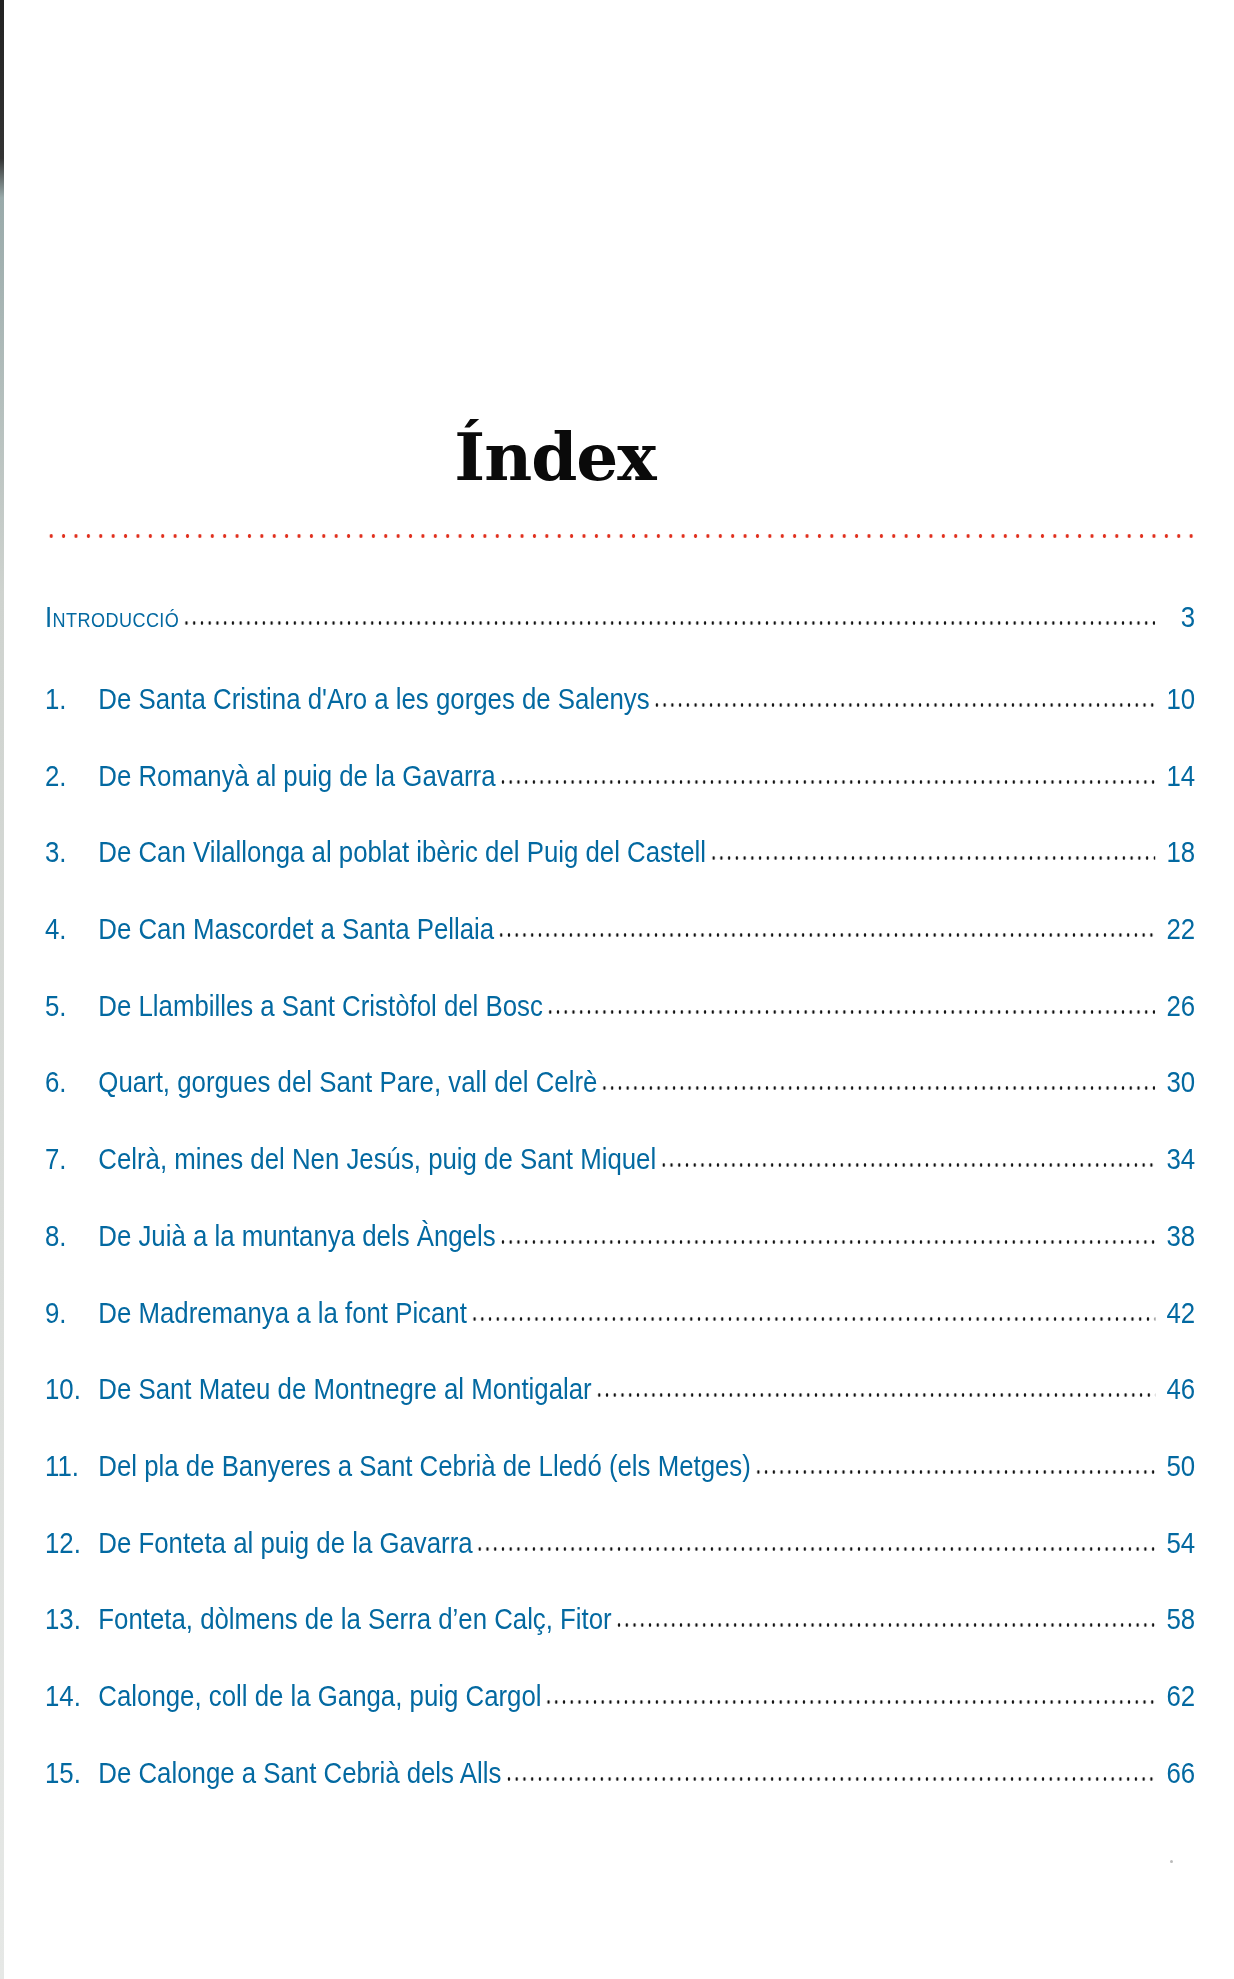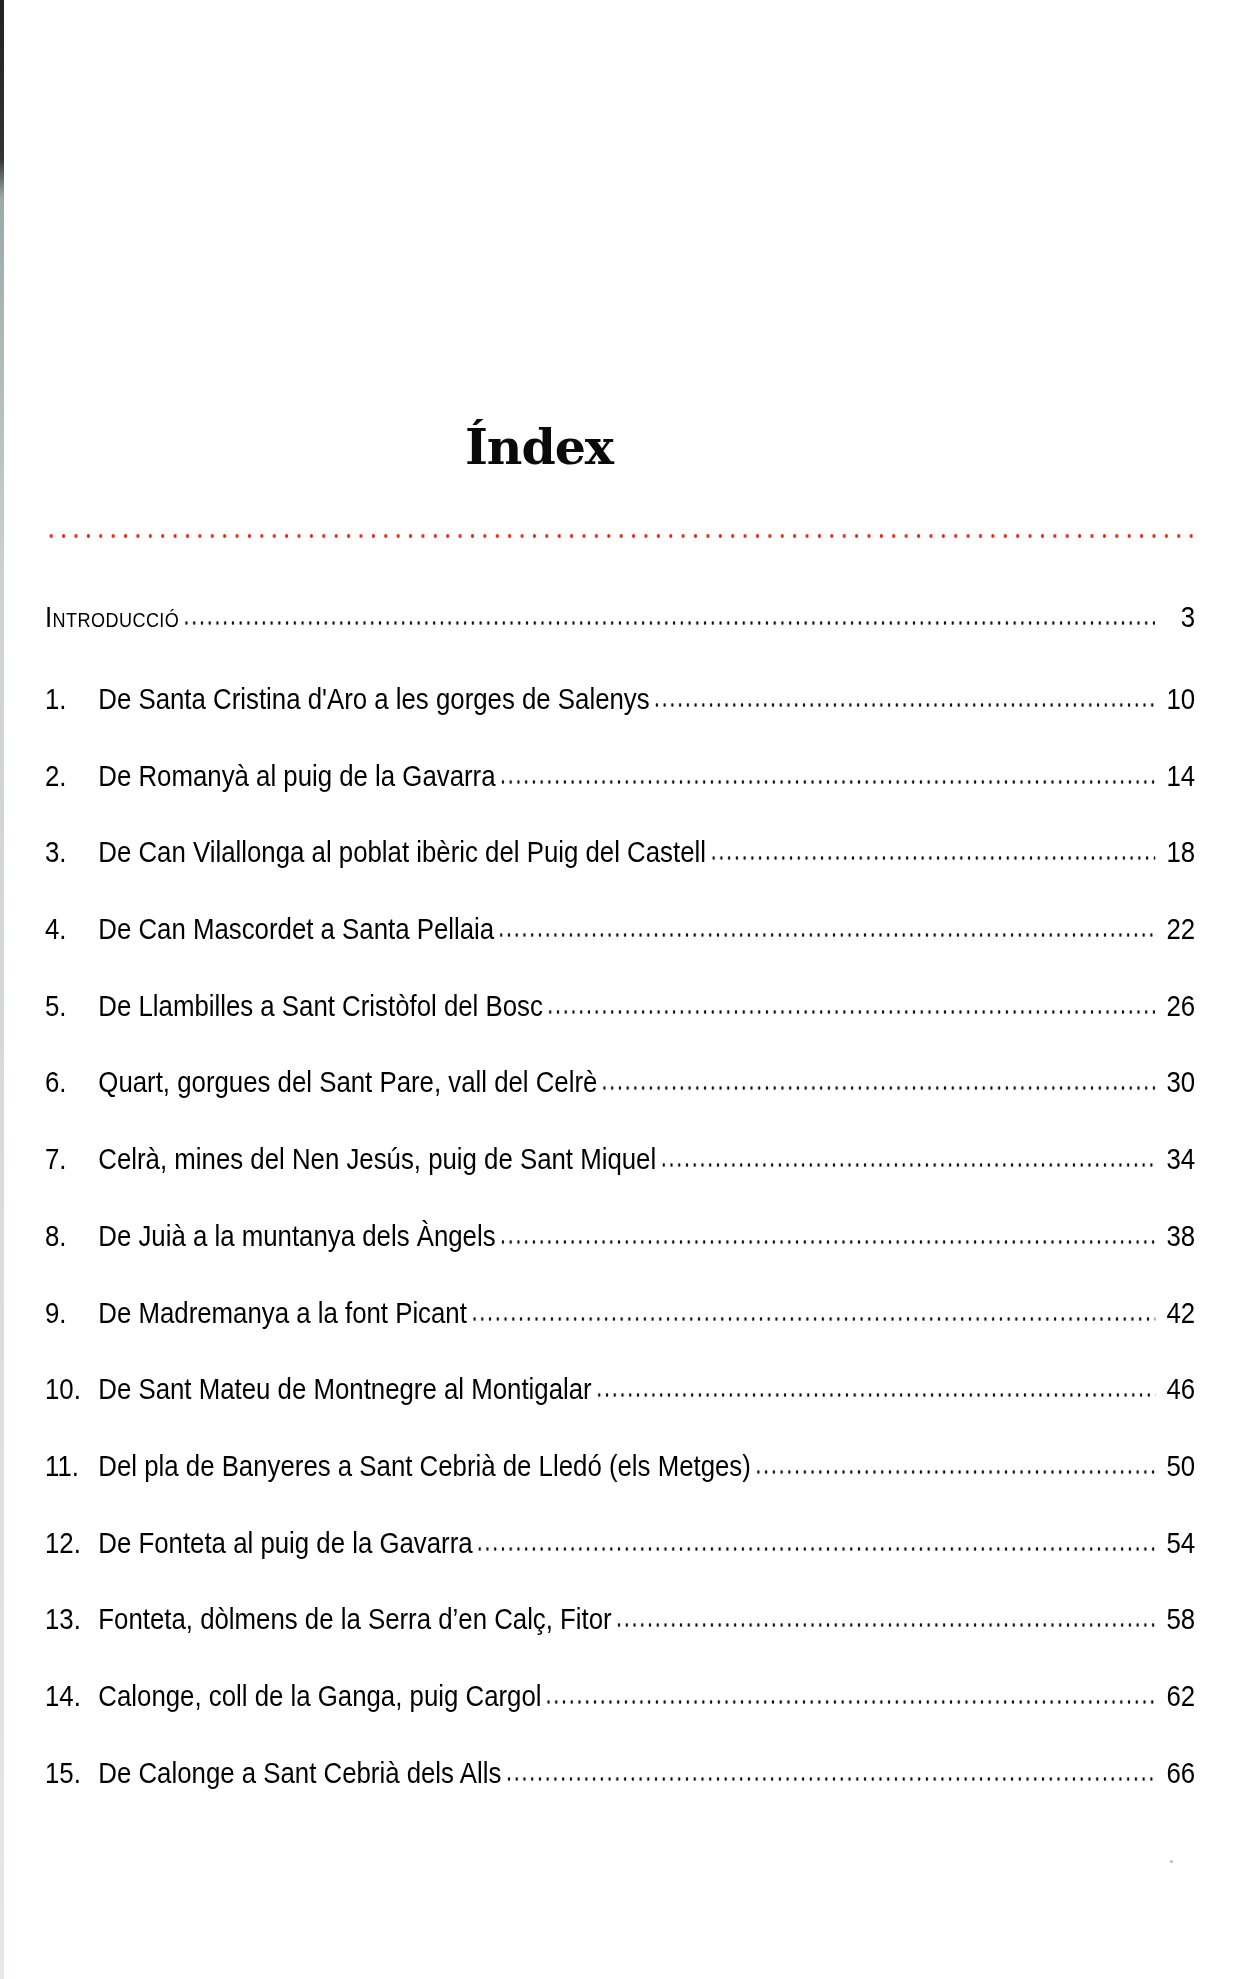--- a/index.html
+++ b/index.html
@@ -14,37 +14,38 @@
     .edge {
       position: absolute; left: 0; top: 0; width: 4px; height: 1979px;
       background: linear-gradient(to bottom, #222 0%, #333 8%, #9aa 10%, #cfd3cf 30%, #e6e8e6 100%);
     }
     .title {
       position: absolute;
       left: 0; width: 1078px; top: 418px;
       text-align: center;
       font-family: "DejaVu Serif", serif;
       font-weight: bold;
-      font-size: 49px;
+      font-size: 66px;
       letter-spacing: -1px;
       color: #0a0a0a;
+      padding-left: 16px;
     }
     .title-rule {
       position: absolute;
       left: 45px; width: 1150px; top: 534px; height: 4px;
       background-image: radial-gradient(circle, #e0301e 1.6px, transparent 2px);
       background-size: 12.4px 4px;
       background-repeat: repeat-x;
     }
     .toc {
       position: absolute;
       left: 45px; width: 1150px; top: 600px;
       font-family: "Liberation Sans", sans-serif;
       font-size: 30px;
-      color: #000000;
+      color: #0369a1;
     }
     .toc-row {
       display: flex;
       align-items: baseline;
       height: 76.7px;
       transform: scaleX(0.86);
       transform-origin: left center;
       width: 116.3%;
     }
     .toc-row.intro { height: 82px; }

